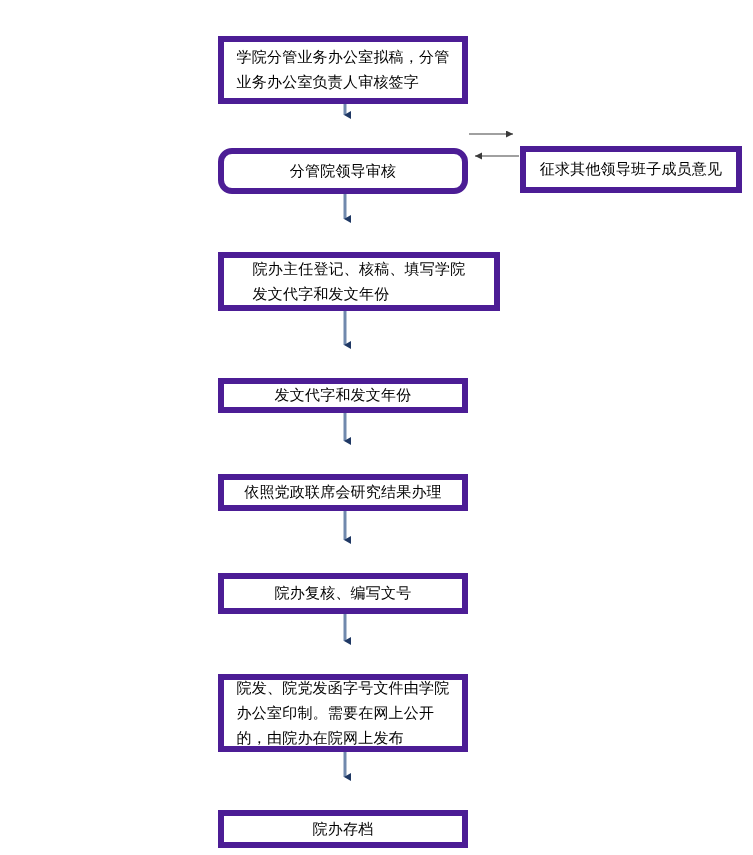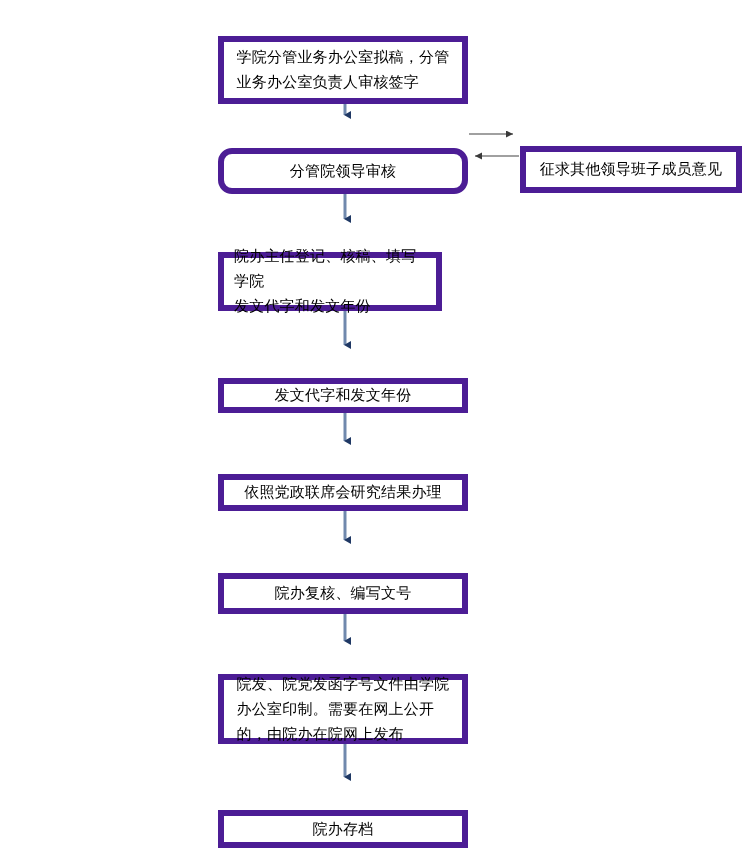--- a/index.html
+++ b/index.html
@@ -105,38 +105,38 @@
   </div>
 
   <div class="node" style="left:218px; top:122px; width:250px; height:46px;border-radius:14px;">
     <span class="node-text">分管院领导审核</span>
   </div>
 
   <div class="node" style="left:520px; top:120px; width:222px; height:47px;">
     <span class="node-text">征求其他领导班子成员意见</span>
   </div>
 
-  <div class="node" style="left:218px; top:226px; width:224px; height:59px;">
+  <div class="node" style="left:218px; top:226px; width:282px; height:59px;">
     <span class="node-text left-align">院办主任登记、核稿、填写学院
 发文代字和发文年份</span>
   </div>
 
   <div class="node" style="left:218px; top:352px; width:250px; height:35px;">
     <span class="node-text">发文代字和发文年份</span>
   </div>
 
   <div class="node" style="left:218px; top:448px; width:250px; height:37px;">
     <span class="node-text">依照党政联席会研究结果办理</span>
   </div>
 
   <div class="node" style="left:218px; top:547px; width:250px; height:41px;">
     <span class="node-text">院办复核、编写文号</span>
   </div>
 
-  <div class="node" style="left:218px; top:648px; width:250px; height:70px;">
+  <div class="node" style="left:218px; top:648px; width:250px; height:78px;">
     <span class="node-text left-align">院发、院党发函字号文件由学院
 办公室印制。需要在网上公开
 的，由院办在院网上发布</span>
   </div>
 
   <div class="node" style="left:218px; top:784px; width:250px; height:38px;text-align:center;">
     <span class="node-text">院办存档</span>
   </div>
 
 </div>

